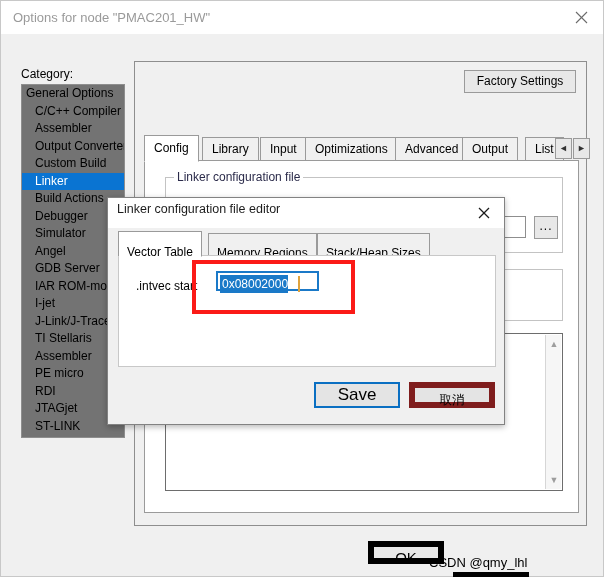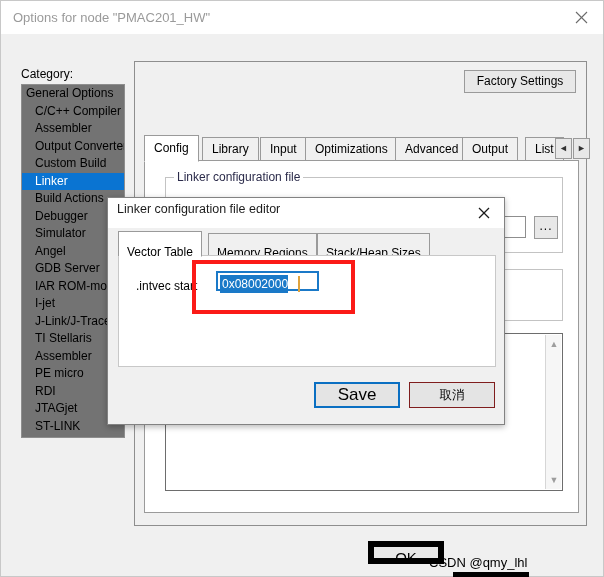--- a/index.html
+++ b/index.html
@@ -389,21 +389,21 @@
     line-height: 22px;
     font-size: 17px;
     color: #000;
     cursor: default;
   }
   #inner-cancel-button {
     position: absolute;
     left: 301px; top: 184px;
     width: 86px; height: 26px;
     background: #e4e4e4;
-    border: 1px solid #7f1d1d;
+    border: 6px solid #7f1d1d;
     box-sizing: border-box;
     text-align: center;
     line-height: 24px;
     font-size: 12.5px;
     color: #000;
     cursor: default;
   }
 </style>
 </head>
 <body>

